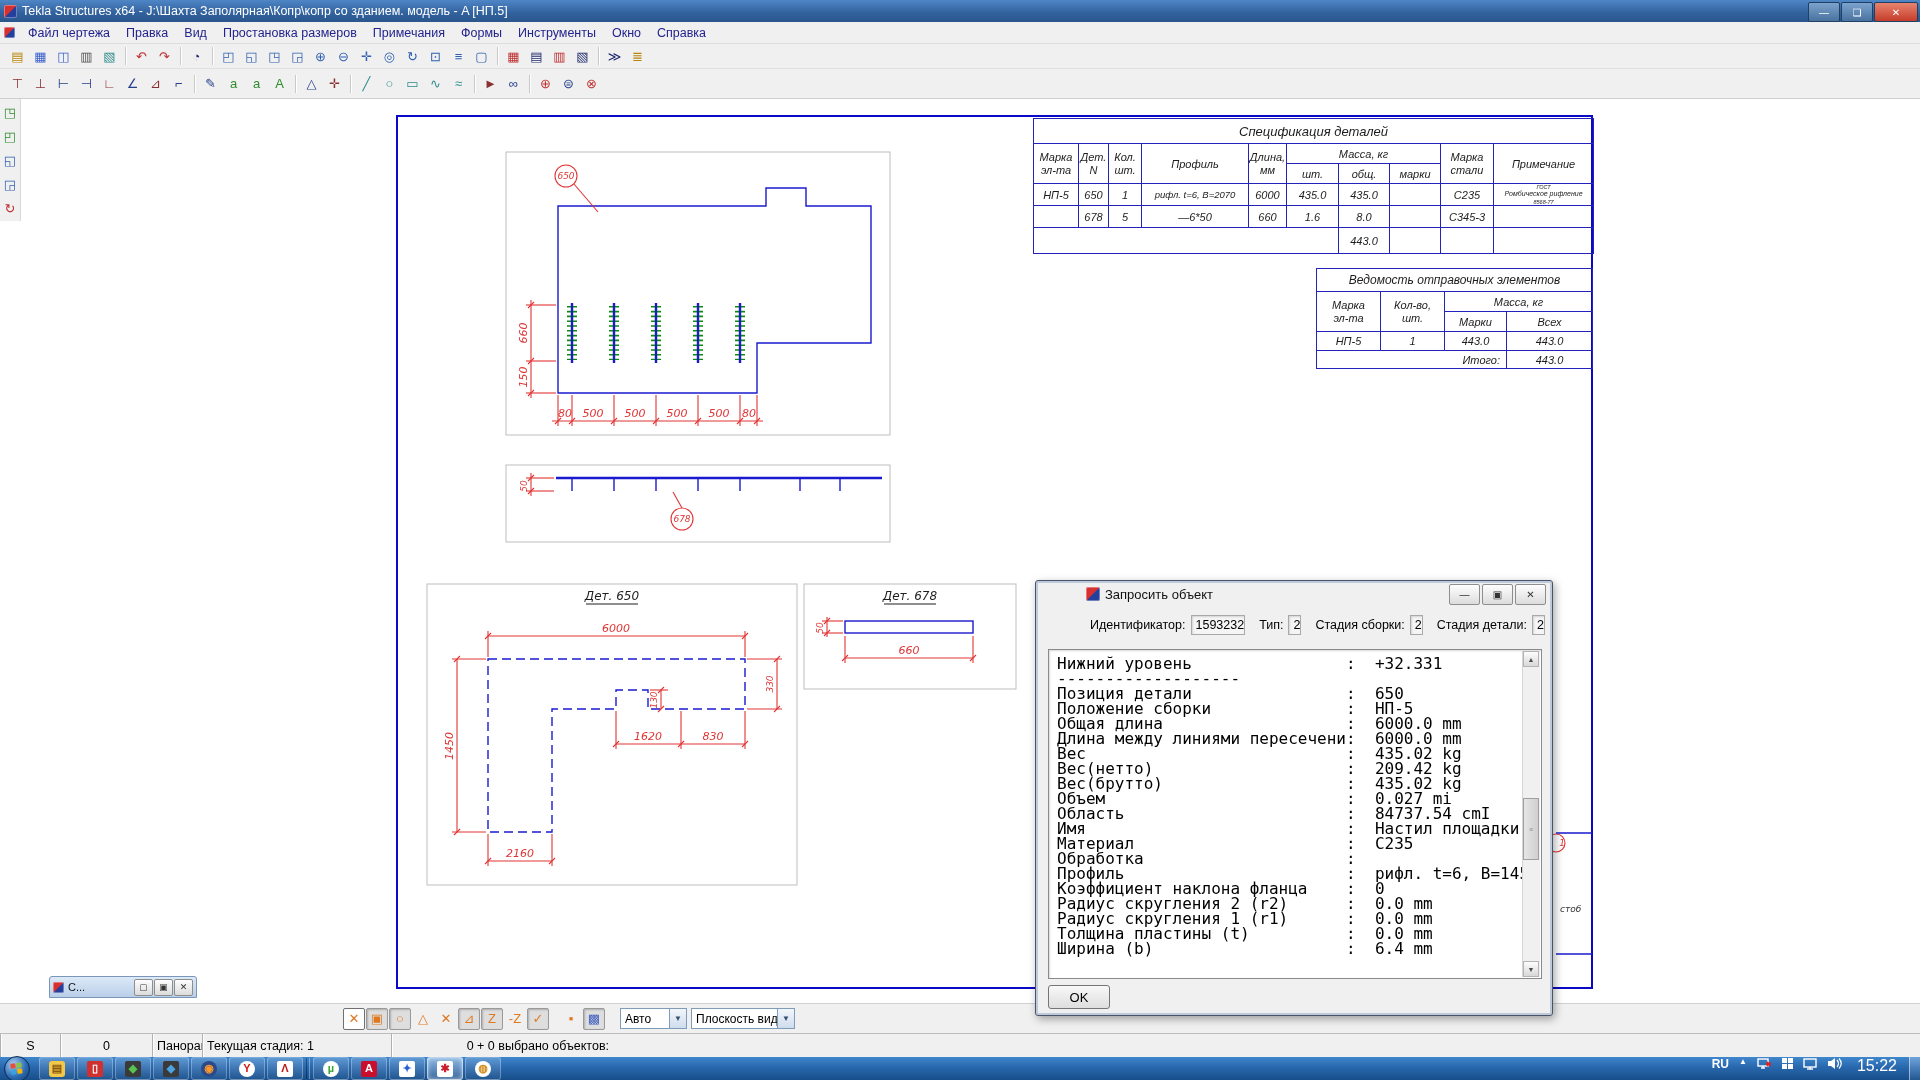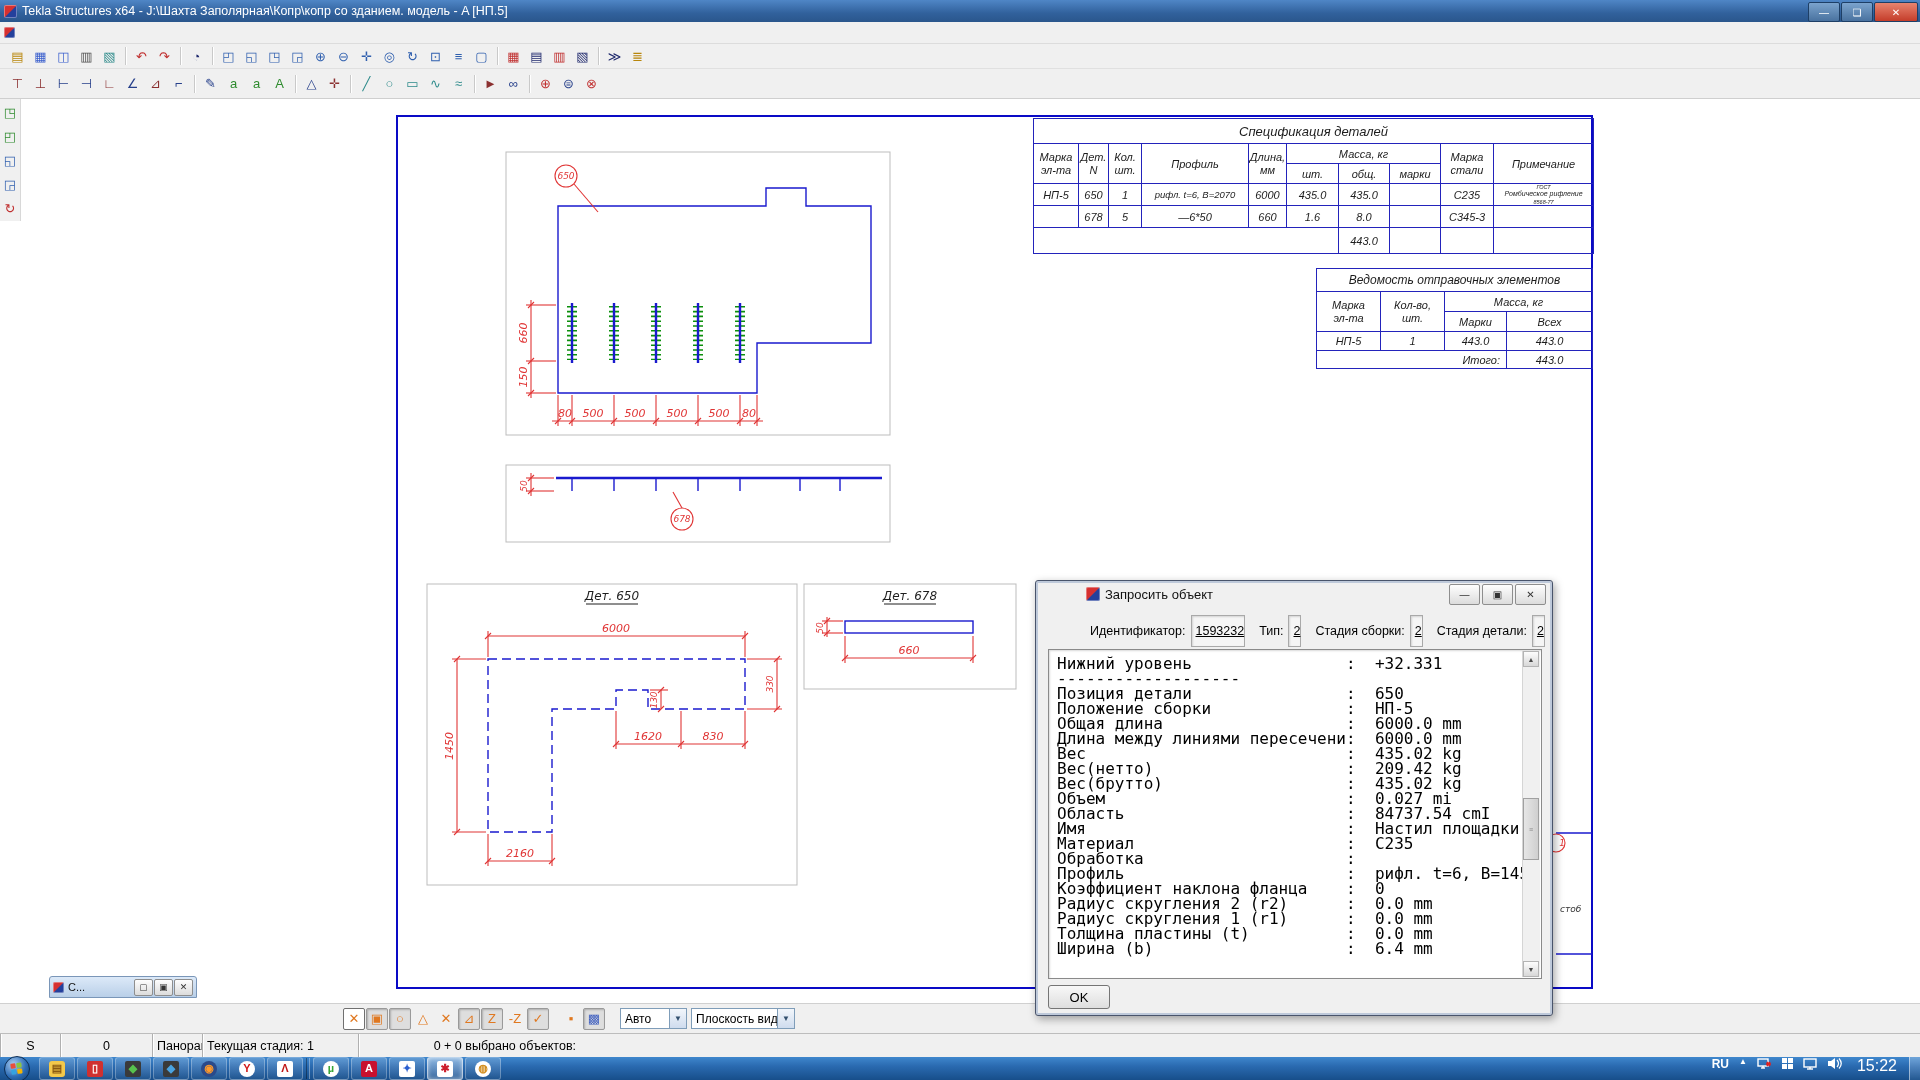--- a/index.html
+++ b/index.html
@@ -60,22 +60,22 @@
     background:#f0f0f0;border:1px solid #49546b;border-radius:3px;
     box-shadow:0 0 0 2px rgba(150,170,200,.55) inset, 2px 3px 8px rgba(0,0,0,.35);box-sizing:border-box;padding-left:44px;}
   .dlg-title{height:26px;display:flex;align-items:center;padding:0 6px;font-size:13px;color:#111;}
   .dlg-title .tekla-ico{width:14px;height:14px;}
   .dlg-btns{margin-left:auto;display:flex;}
   .dlg-btn{width:29px;height:19px;margin-left:2px;display:flex;align-items:center;justify-content:center;
     font-size:10px;color:#333;border:1px solid #8e8e8e;border-radius:2px;
     background:linear-gradient(#fefefe,#dcdcdc);}
   .dlg-fields{display:flex;align-items:center;margin:8px 10px 0 10px;font-size:12.5px;color:#000;}
   .fl{white-space:nowrap;margin-right:5px;}
-  .field-box{height:32px;background:#f5f5f5;border:1px solid #a9a9a9;box-shadow:inset 1px 1px 2px rgba(0,0,0,.14);
-    display:flex;align-items:center;padding-left:4px;box-sizing:border-box;margin-right:14px;font-size:12.5px;text-decoration:underline;}
+  .field-box{height:20px;background:#f5f5f5;border:1px solid #a9a9a9;box-shadow:inset 1px 1px 2px rgba(0,0,0,.14);
+    display:flex;align-items:center;padding-left:4px;box-sizing:border-box;margin-right:14px;font-size:12.5px;}
   #fb-id{width:112px;} .fb-s{width:44px;}
   .dlg-list{position:absolute;left:12px;top:68px;width:494px;height:330px;background:#fff;
     border:1px solid #8a8a8a;box-shadow:inset 1px 1px 2px rgba(0,0,0,.15);box-sizing:border-box;}
   #prop-lines{position:absolute;left:0;top:0;right:18px;bottom:0;padding:6px 0 0 8px;overflow:hidden;}
   .prop-line{font-family:"DejaVu Sans Mono",monospace;font-size:16px;line-height:15px;
     white-space:pre;color:#000;}
   .dlg-scroll{position:absolute;top:1px;right:1px;bottom:1px;width:17px;background:#f0f0f0;border-left:1px solid #d5d5d5;}
   .sc-btn{position:absolute;left:0;width:16px;height:16px;display:flex;align-items:center;justify-content:center;
     font-size:7px;color:#4a4a4a;background:linear-gradient(#fdfdfd,#d8d8d8);border:1px solid #b4b4b4;box-sizing:border-box;}
   .sc-up{top:0;} .sc-dn{bottom:0;}
@@ -101,21 +101,21 @@
   .combo .cv{flex:1;padding-left:4px;white-space:nowrap;overflow:hidden;}
   .combo-arrow{width:16px;height:19px;display:flex;align-items:center;justify-content:center;font-size:8px;color:#33506e;
     background:linear-gradient(#f2f6fb,#cfdcee);border-left:1px solid #7f9db9;}
   
   #statusbar{position:absolute;left:0;top:1033px;width:1920px;height:24px;z-index:20;background:#f0f0f0;
     border-top:1px solid #bdbdbd;display:flex;align-items:center;font-size:12.5px;color:#000;box-sizing:border-box;}
   .sb-left{flex:1;padding-left:6px;white-space:nowrap;}
   .sb-cell{border-left:1px solid #b0b0b0;box-shadow:inset 1px 0 0 #fff;height:100%;display:flex;align-items:center;
     justify-content:center;box-sizing:border-box;white-space:nowrap;overflow:hidden;}
   #sb-s{width:60px;} #sb-zero{width:92px;} #sb-pan{width:50px;justify-content:flex-start;padding-left:4px;}
-  #sb-phase{width:156px;justify-content:flex-start;padding-left:4px;}
+  #sb-phase{width:189px;justify-content:flex-start;padding-left:4px;}
   #sb-sel{width:228px;justify-content:flex-end;padding-right:10px;}
   
   #taskbar{position:absolute;left:0;top:1057px;width:1920px;height:23px;z-index:60;
     background:linear-gradient(#3f87cd,#2a6ab0 40%,#174e8a);display:flex;align-items:center;box-sizing:border-box;}
   #start-orb{width:26px;height:26px;border-radius:50%;margin:0 8px 0 4px;position:relative;
     background:radial-gradient(circle at 35% 30%,#aacdf2,#2c6cb5 55%,#123a6b);border:1px solid #0c2c52;box-sizing:border-box;}
   .orb-flag{position:absolute;left:6px;top:6px;width:12px;height:12px;transform:rotate(-8deg);
     display:grid;grid-template-columns:5px 5px;grid-template-rows:5px 5px;gap:1px;}
   .orb-flag i{border-radius:1px;}
   #tb-icons{display:flex;align-items:center;height:100%;}
@@ -142,20 +142,31 @@
   <span>Tekla Structures x64 - J:\Шахта Заполярная\Копр\копр со зданием. модель  - A  [НП.5]</span>
   <div class="cap-btns">
     <div class="cap-btn">—</div>
     <div class="cap-btn">❏</div>
     <div class="cap-btn close">✕</div>
   </div>
 </div>
 
 <div id="menubar">
   <span class="tekla-ico" style="width:11px;height:11px;"></span>
+  <div id="menu-items" style="display:flex;">
+      <div class="menu-item">Файл чертежа</div>
+      <div class="menu-item">Правка</div>
+      <div class="menu-item">Вид</div>
+      <div class="menu-item">Простановка размеров</div>
+      <div class="menu-item">Примечания</div>
+      <div class="menu-item">Формы</div>
+      <div class="menu-item">Инструменты</div>
+      <div class="menu-item">Окно</div>
+      <div class="menu-item">Справка</div>
+    </div>
 </div>
 
 <div id="toolbar1">
     <div class="tb-btn">
       <span class="g" style="color: rgb(184, 134, 11);">▤</span>
     </div>
     <div class="tb-btn">
       <span class="g" style="color: rgb(58, 95, 205);">▦</span>
     </div>
     <div class="tb-btn">

